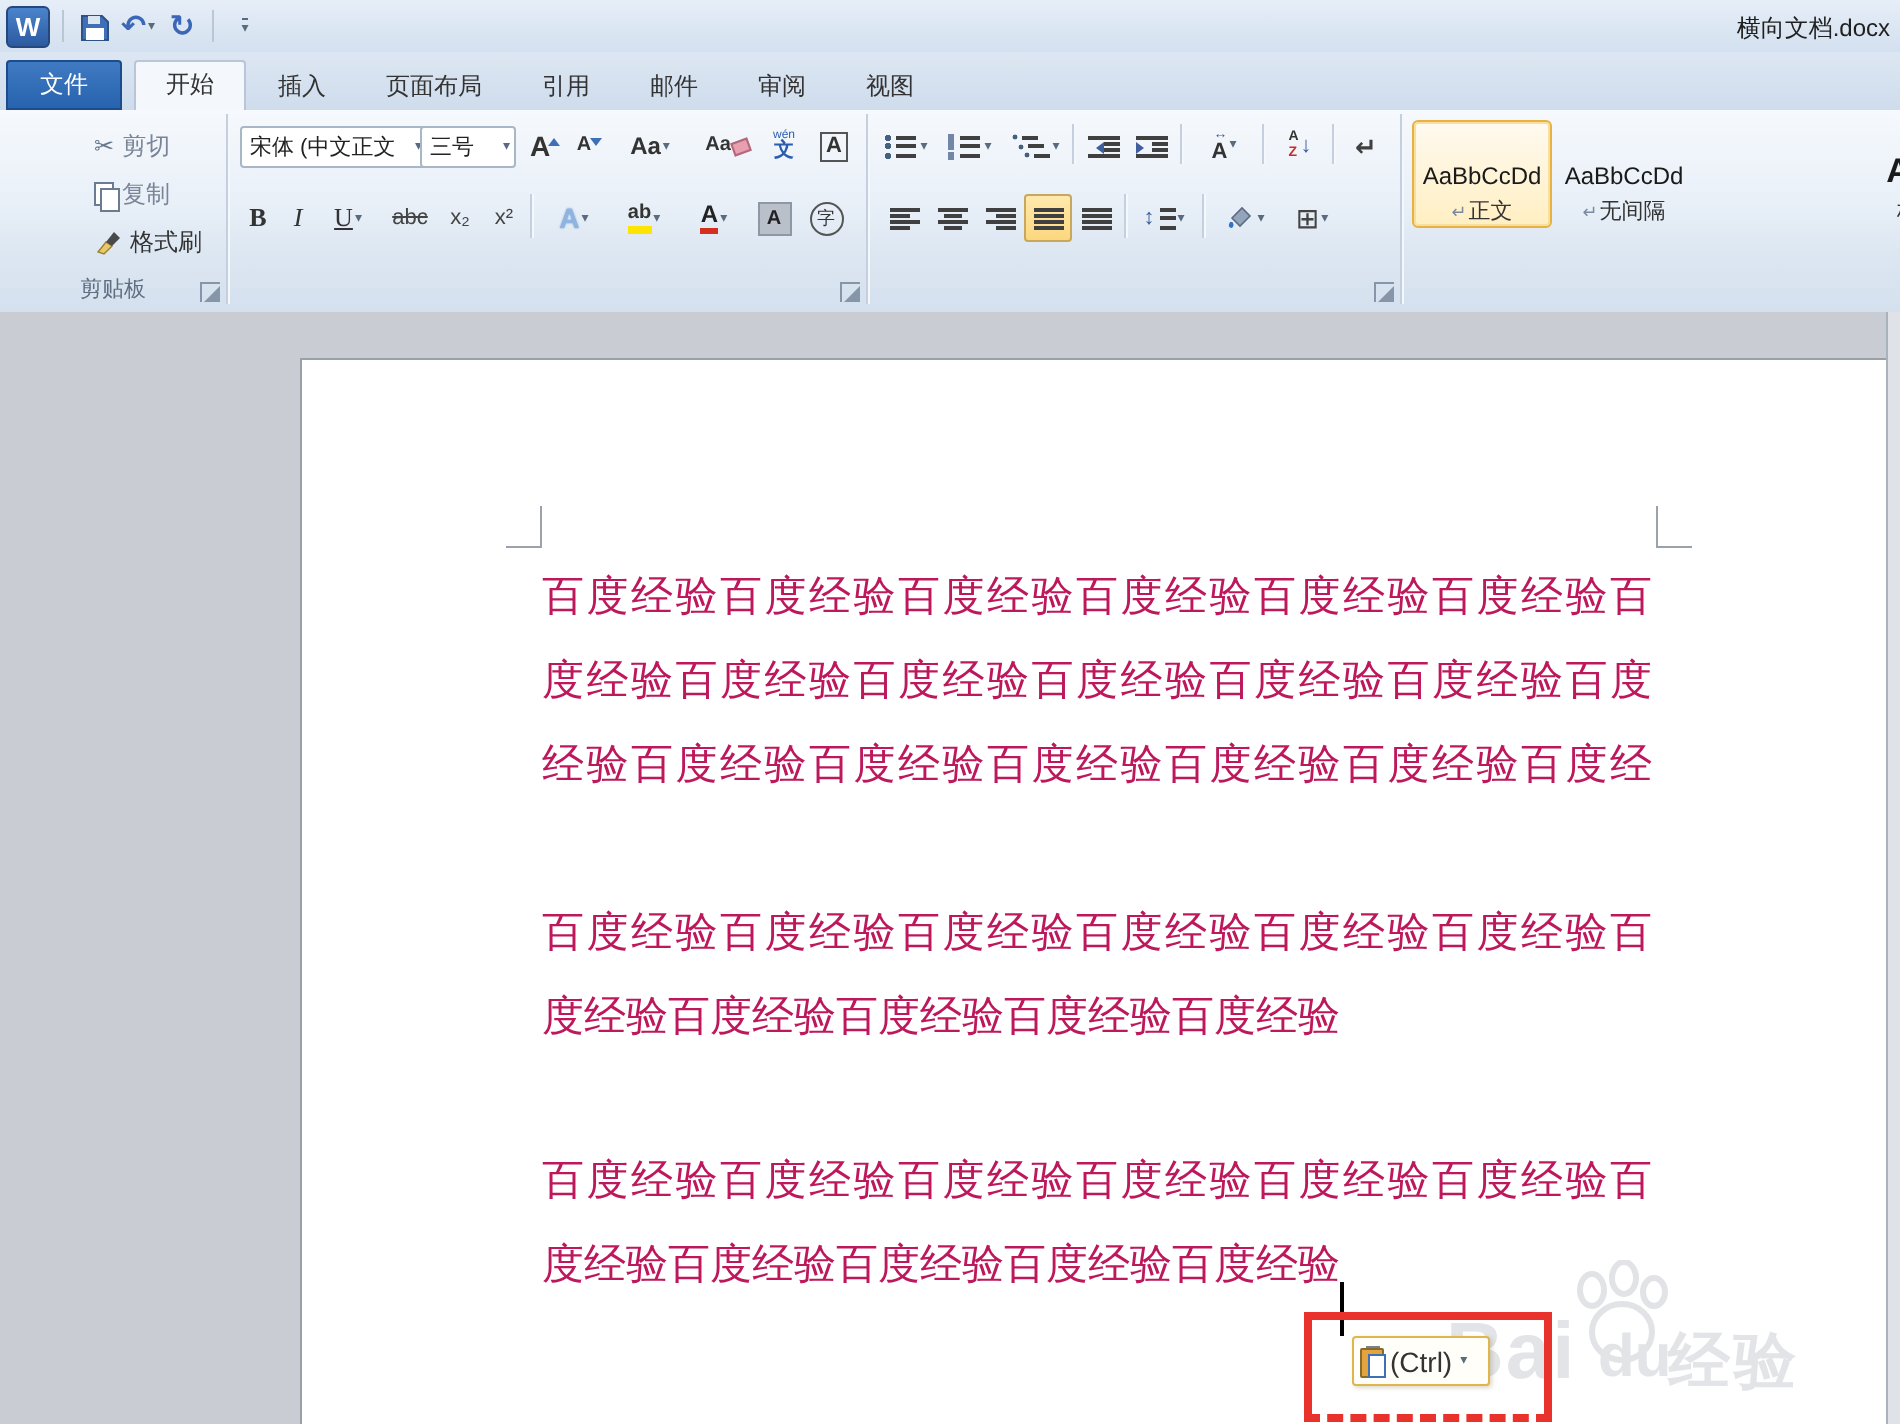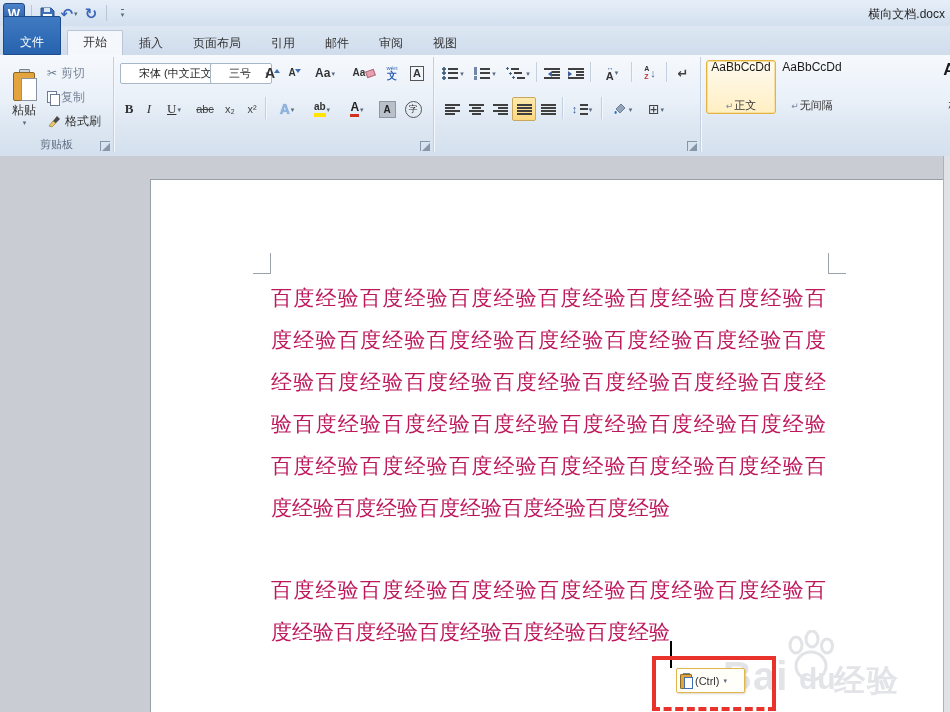--- a/index.html
+++ b/index.html
@@ -35,21 +35,21 @@
     background:linear-gradient(#dde7f3,#cfdcec);
     border-bottom:1px solid #bac7d8;
   }
   .tabs{position:absolute;left:3px;bottom:0;display:flex;align-items:flex-end;height:27px;}
   .tab{
     padding:5px 14px 6px;font-size:12px;color:#333;border-radius:2px 2px 0 0;
     margin-right:2px;line-height:1;position:relative;
   }
   .tab.file{
     background:linear-gradient(#3f7ac2,#2763ae);color:#fff;
-    border:1px solid #1d4c8c;padding:19px 16px 6px;margin-right:6px;
+    border:1px solid #1d4c8c;padding:5px 16px 6px;margin-right:6px;
   }
   .tab.active{
     background:#f4f8fc;border:1px solid #b9c6d8;border-bottom:none;
     padding:5px 15px 7px;z-index:2;
   }
   
   .ribbon{
     position:absolute;left:0;top:55px;width:950px;height:101px;
     background:linear-gradient(#f6f9fd 0%,#e9f0f8 45%,#dde7f2 70%,#d4e0ee 100%);
     border-bottom:1px solid #8f9daf;
@@ -84,21 +84,21 @@
   .clip-metal{position:absolute;left:7px;top:0;width:9px;height:6px;background:#ccd2da;border:1px solid #7a828e;border-radius:1px;}
   .clip-paper{position:absolute;left:9px;top:9px;width:14px;height:21px;background:#fff;border:1px solid #8a93a0;}
   .small-row{position:absolute;left:44px;height:20px;display:flex;align-items:center;gap:4px;padding:0 2px;border-radius:2px;}
   .cut-glyph{font-size:12px;color:#68788c;line-height:1;}
   .copy-ic{position:relative;width:8px;height:10px;border:1px solid #6b7c92;background:#fff;}
   .copy-ic::after{content:"";position:absolute;left:2px;top:2px;width:8px;height:10px;border:1px solid #6b7c92;background:#fff;}
   .grey{color:#7a8698;}
   
   .combo{
     position:absolute;height:19px;background:#fff;border:1px solid #a8b7c7;border-radius:2px;
-    display:flex;align-items:center;font-size:11px;color:#222;padding:0 2px 0 18px;
+    display:flex;align-items:center;font-size:11px;color:#222;padding:0 2px 0 4px;
   }
   .combo .val{flex:1;overflow:hidden;white-space:nowrap;}
   .combo .dd{margin-left:2px;}
   .A-big{font-size:14px;font-weight:bold;color:#333;line-height:1;position:relative;}
   .A-sm{font-size:10px;font-weight:bold;color:#333;line-height:1;position:relative;}
   .tri-up::after{content:"";position:absolute;right:-5px;top:0;border:3px solid transparent;border-bottom:4px solid #3f6fb5;}
   .tri-dn::after{content:"";position:absolute;right:-5px;top:1px;border:3px solid transparent;border-top:4px solid #3f6fb5;}
   .eraser{display:inline-block;width:7px;height:5px;background:#e8a0b0;border:1px solid #b06a7c;transform:rotate(-20deg);margin-left:1px;}
   .phon{display:flex;flex-direction:column;align-items:center;line-height:1;color:#2b5cb0;}
   .phon .t{font-size:6px;}
@@ -155,21 +155,21 @@
   .sortic{display:flex;align-items:center;gap:1px;}
   .sortic .az{display:flex;flex-direction:column;font-size:7px;font-weight:bold;color:#333;line-height:1.1;}
   .sortic .az .zz{color:#c03030;}
   .sortic .dar{font-size:11px;color:#3f5e9e;line-height:1;}
   .pilc{font-size:13px;font-weight:bold;color:#404040;line-height:1;}
   .grid-g{font-size:14px;color:#444;line-height:1;}
   .active-btn{background:linear-gradient(#ffe9ae,#fcd77e);border-color:#c8a85c !important;}
   
   .stylecard{
     position:absolute;top:5px;width:68px;height:52px;border:1px solid transparent;border-radius:3px;
-    display:flex;flex-direction:column;align-items:center;justify-content:space-between;gap:20px;background:transparent;
+    display:flex;flex-direction:column;align-items:center;justify-content:flex-end;gap:4px;background:transparent;
   }
   .stylecard.sel{border-color:#e7b23f;background:linear-gradient(#fffaf0,#ffefc2);box-shadow:0 0 0 1px #f7dfa0 inset;}
   .st-prev{font-size:12px;color:#1a1a1a;line-height:1;white-space:nowrap;}
   .st-prev.h1{font-size:20px;font-weight:bold;}
   .st-prev.h2{font-size:17px;font-weight:bold;}
   .st-name{font-size:11px;color:#333;white-space:nowrap;}
   .st-mark{color:#7a8aa0;font-size:9px;margin-right:1px;}
   
   .docarea{position:absolute;left:0;top:156px;width:950px;height:556px;background:#c9cdd3;}
   .page{
@@ -192,21 +192,21 @@
   }
   .paste-opt{
     position:absolute;left:525px;top:488px;width:61px;height:23px;z-index:6;
     background:#fffef9;border:1px solid #e0b54e;border-radius:2px;
     display:flex;align-items:center;gap:3px;padding:0 3px;box-shadow:1px 1px 2px rgba(120,100,40,.25);
   }
   .clip-s{position:relative;width:12px;height:15px;flex:0 0 auto;}
   .clip-s .b{position:absolute;left:0;top:1px;width:10px;height:13px;background:#e3a33f;border:1px solid #8a6a28;border-radius:1px;}
   .clip-s .m{position:absolute;left:3px;top:0;width:5px;height:3px;background:#ccd2da;border:1px solid #7a828e;}
   .clip-s .p{position:absolute;left:4px;top:4px;width:7px;height:10px;background:#fff;border:1px solid #3f6fb5;}
-  .po-label{font-size:11px;color:#333;}
+  .po-label{font-size:14px;color:#333;}
   
   .wm{position:absolute;z-index:1;color:#e3e4e7;font-weight:bold;}
   .wm-bai{left:572px;top:474px;font-size:40px;letter-spacing:1px;}
   .wm-du{left:648px;top:482px;font-size:30px;z-index:2;}
   .wm-cn{left:683px;top:480px;font-size:31px;letter-spacing:2px;}
   .wm-url{left:577px;top:510px;font-size:19px;font-weight:bold;color:#eaebee;letter-spacing:1px;}
   .paw{position:absolute;left:633px;top:450px;z-index:1;}
 </style>
 </head>
 <body>
@@ -249,29 +249,20 @@
     <span class="tab">视图</span>
   </div>
 </div>
 
 <div class="ribbon">
   <div class="gsep" style="left:113px"></div>
   <div class="gsep" style="left:433px"></div>
   <div class="gsep" style="left:700px"></div>
 
   <div class="group g-clip">
-    <div class="rbtn paste-btn">
-      <span class="clip">
-        <span class="clip-metal"></span>
-          <span class="clip-board"></span>
-          <span class="clip-paper"></span>
-      </span>
-      <span class="lbl">粘贴</span>
-      <span class="dd">▾</span>
-    </div>
     <div class="rbtn small-row" style="top:7px">
       <span class="cut-glyph">✂</span>
       <span class="lbl grey">剪切</span>
     </div>
     <div class="rbtn small-row" style="top:31px">
       <span class="copy-ic"></span>
       <span class="lbl grey">复制</span>
     </div>
     <div class="rbtn small-row" style="top:55px">
       <svg width="14" height="14">
@@ -453,21 +444,20 @@
 </div>
 
 <div class="docarea">
   <div class="page">
     <div class="cmark-l"></div>
     <div class="cmark-r"></div>
 
     <div class="dl" style="top:105px">百度经验百度经验百度经验百度经验百度经验百度经验百</div>
     <div class="dl" style="top:147px">度经验百度经验百度经验百度经验百度经验百度经验百度</div>
     <div class="dl" style="top:189px">经验百度经验百度经验百度经验百度经验百度经验百度经</div>
-    <div class="dl" style="top:231px">验百度经验百度经验百度经验百度经验百度经验百度经验</div>
     <div class="dl" style="top:273px">百度经验百度经验百度经验百度经验百度经验百度经验百</div>
     <div class="dl end" style="top:315px">度经验百度经验百度经验百度经验百度经验</div>
     <div class="dl" style="top:397px">百度经验百度经验百度经验百度经验百度经验百度经验百</div>
     <div class="dl end" style="top:439px">度经验百度经验百度经验百度经验百度经验</div>
 
     <div class="cursor"></div>
 
     <svg class="paw" width="52" height="54" viewBox="0 0 52 54" fill="none" stroke="#e2e3e6" stroke-width="3">
       <ellipse cx="12" cy="15" rx="6" ry="8"></ellipse>
       <ellipse cx="28" cy="9" rx="6" ry="8"></ellipse>

